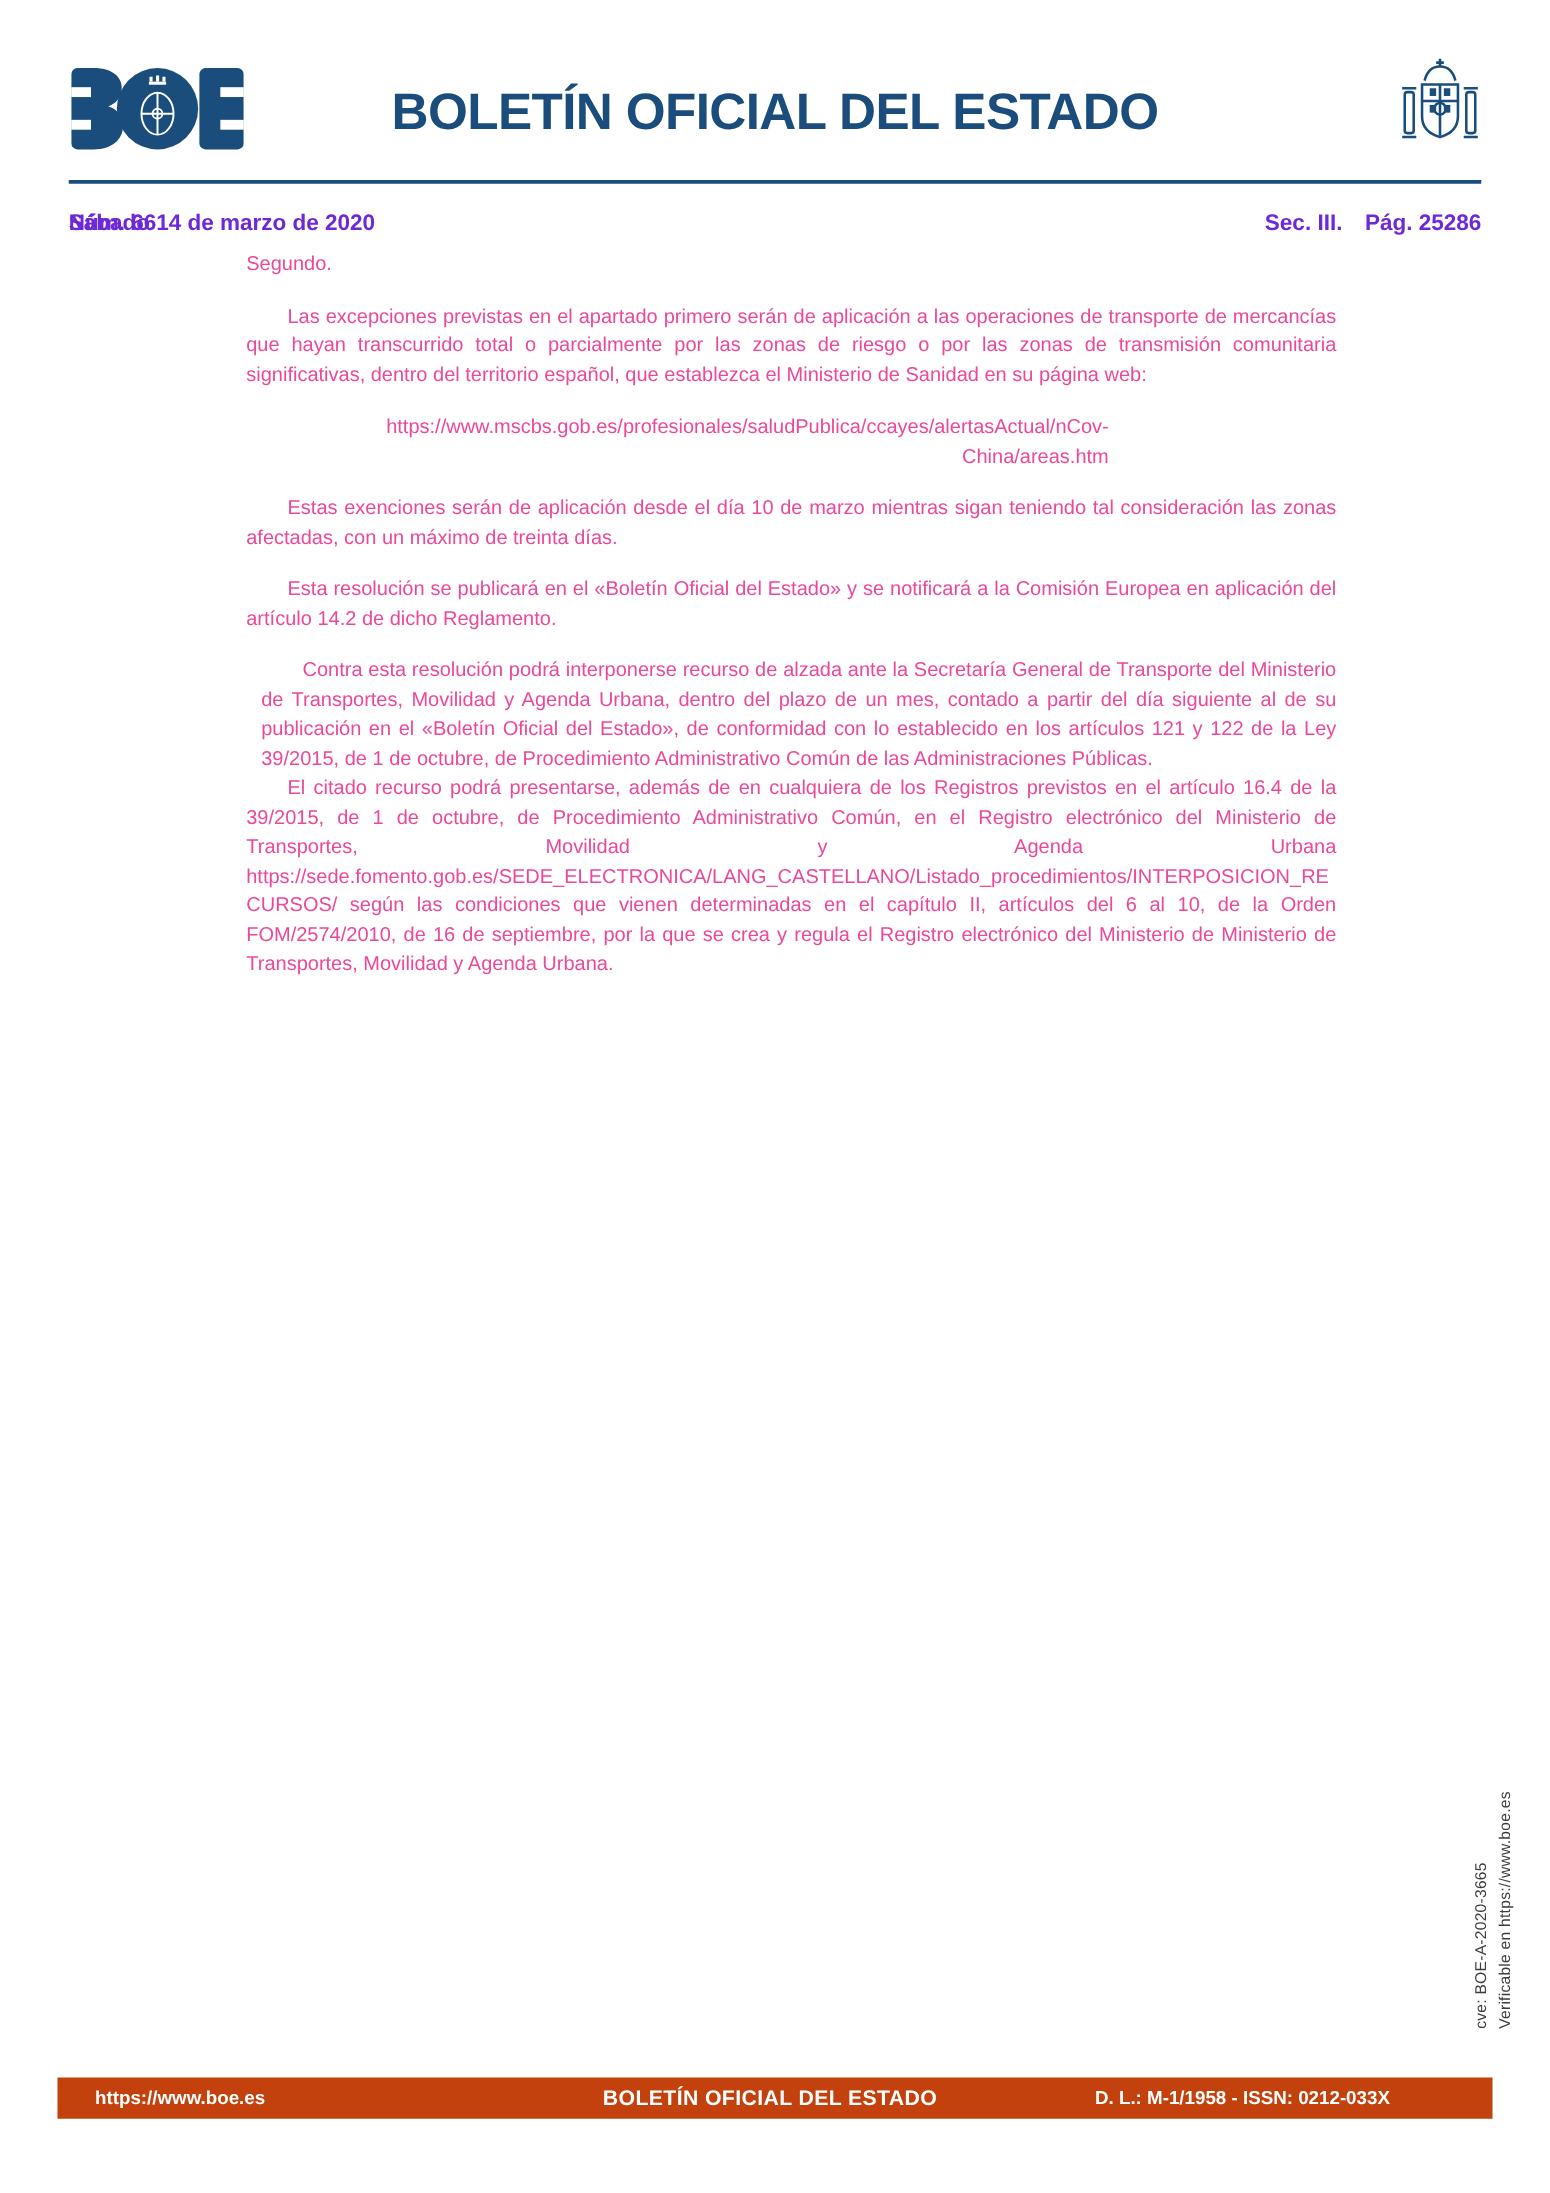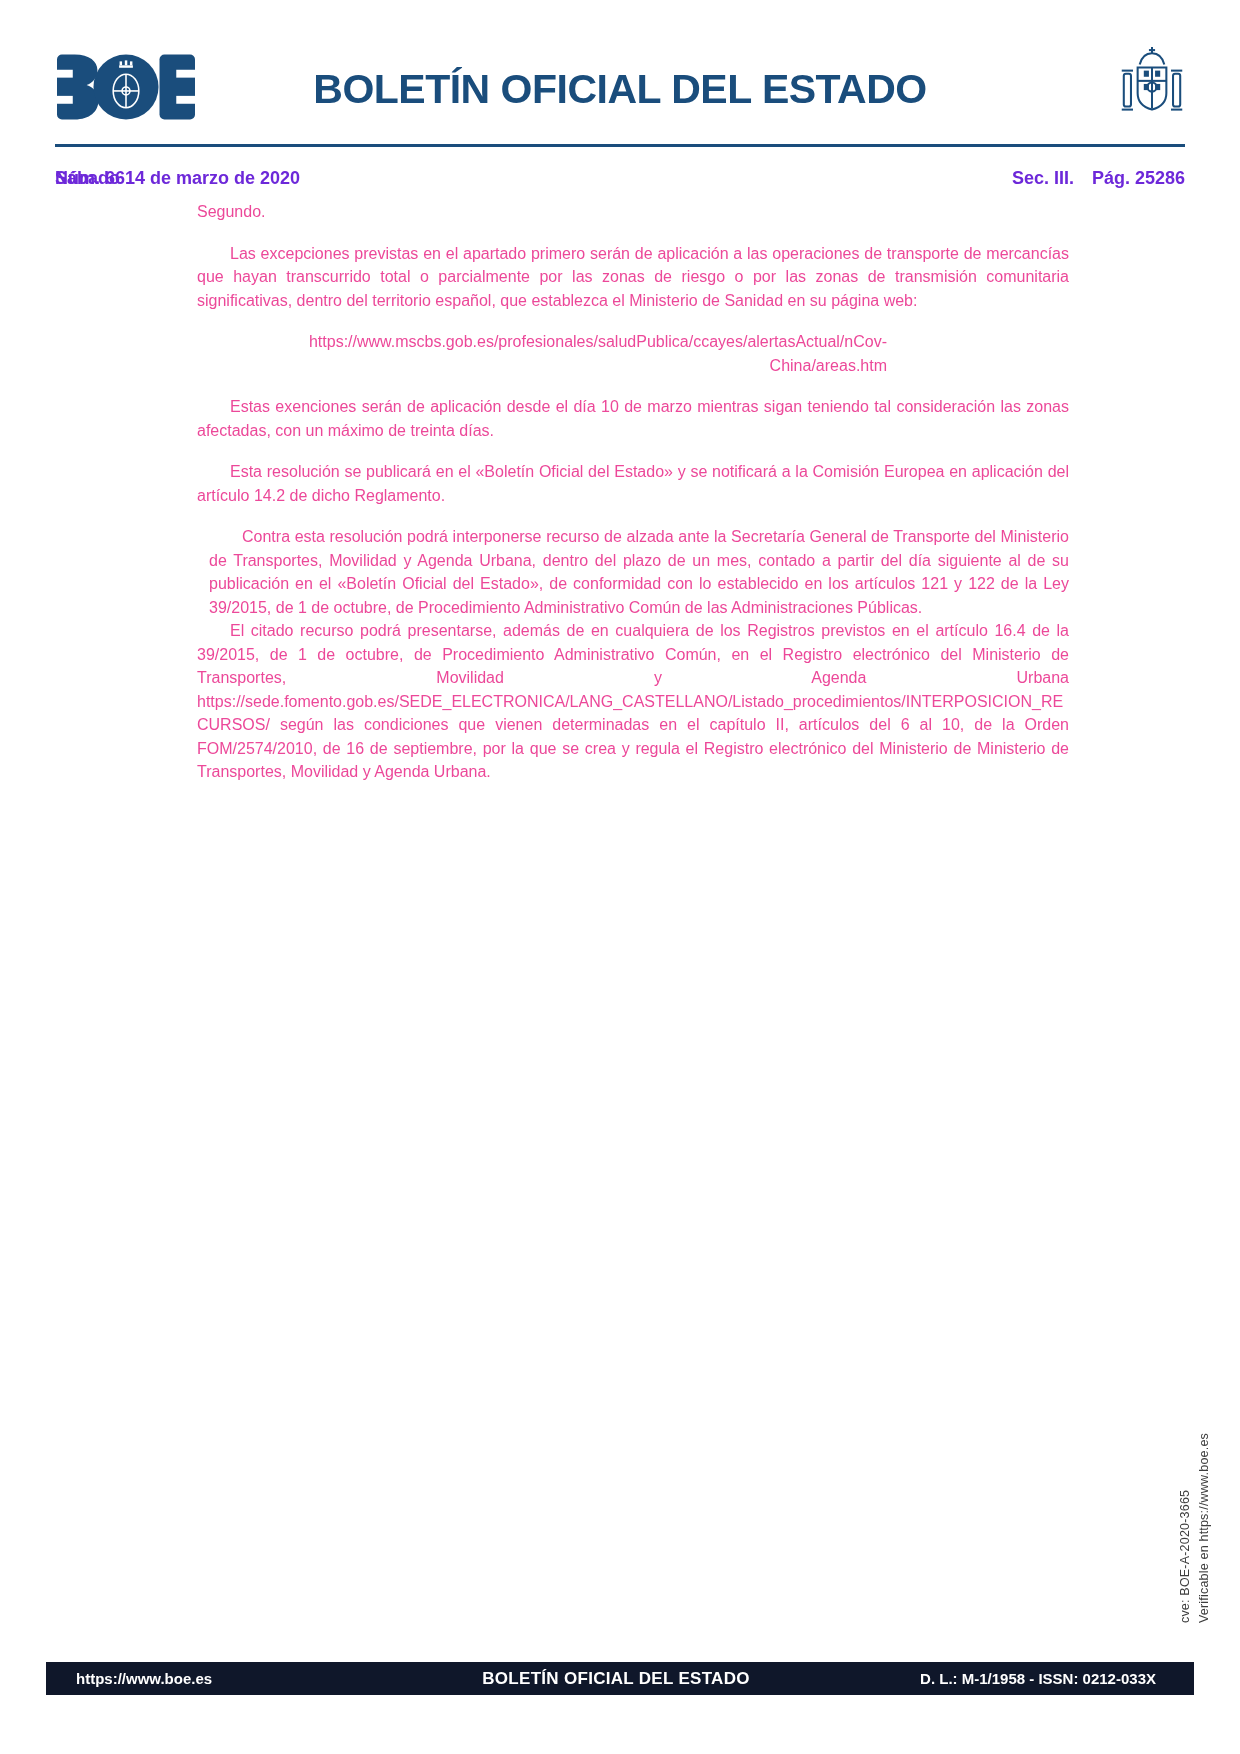--- a/index.html
+++ b/index.html
@@ -50,26 +50,26 @@
   .vtext {
     position:absolute; right:25px; bottom:131px;
     writing-mode:vertical-rl; transform:rotate(180deg);
     font-size:12.5px; line-height:1.55; color:#3d3d3d;
     letter-spacing:0.2px; white-space:nowrap;
   }
 
   
   .footer {
     position:absolute; left:46px; right:46px; bottom:59px; height:33px;
-    background:#0f172a; color:#ffffff; font-weight:bold;
+    background:#c2410c; color:#ffffff; font-weight:bold;
     display:flex; align-items:center;
   }
   .f-url   { margin-left:30px;  width:280px; font-size:15px; }
   .f-title { flex:1; text-align:center; font-size:17px; letter-spacing:0.3px; }
-  .f-legal { width:280px; text-align:right; margin-right:38px; font-size:15px; }
+  .f-legal { width:280px; text-align:left; margin-right:38px; font-size:15px; }
 </style>
 </head>
 <body>
 
 <div class="page">
 
   <span class="logo">
     <svg width="138" height="66" viewBox="0 0 140 66" xmlns="http://www.w3.org/2000/svg" aria-hidden="true">
       <g fill="#1a4d7c">
         <path d="M0,5 a5,5 0 0 1 5,-5 h13 c15,0 23,7 23,16 c0,8 -5,13 -11,15 c7,2 12,8 12,16 c0,11 -9,19 -24,19 h-13 a5,5 0 0 1 -5,-5 z"></path>

